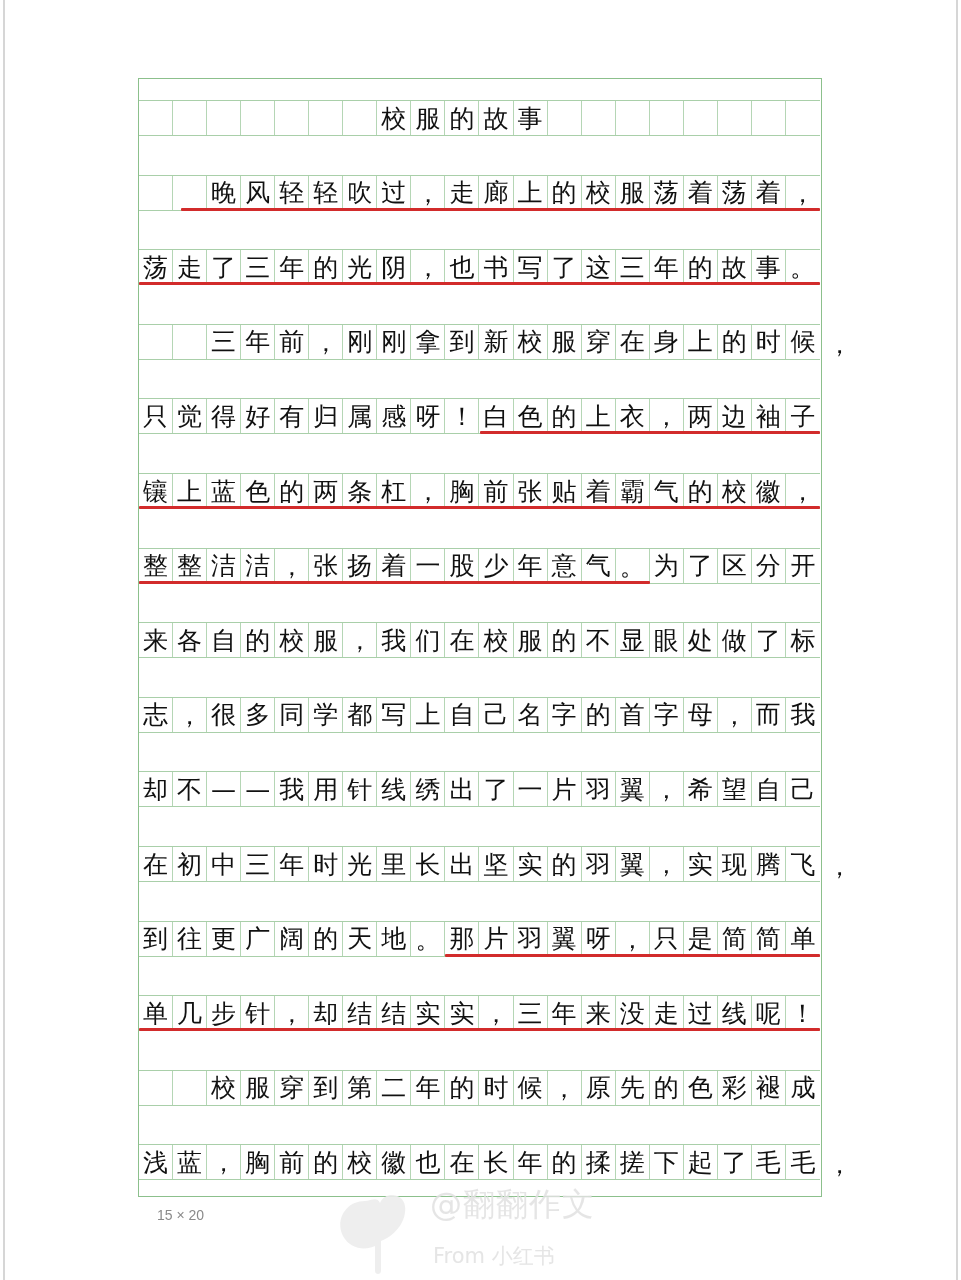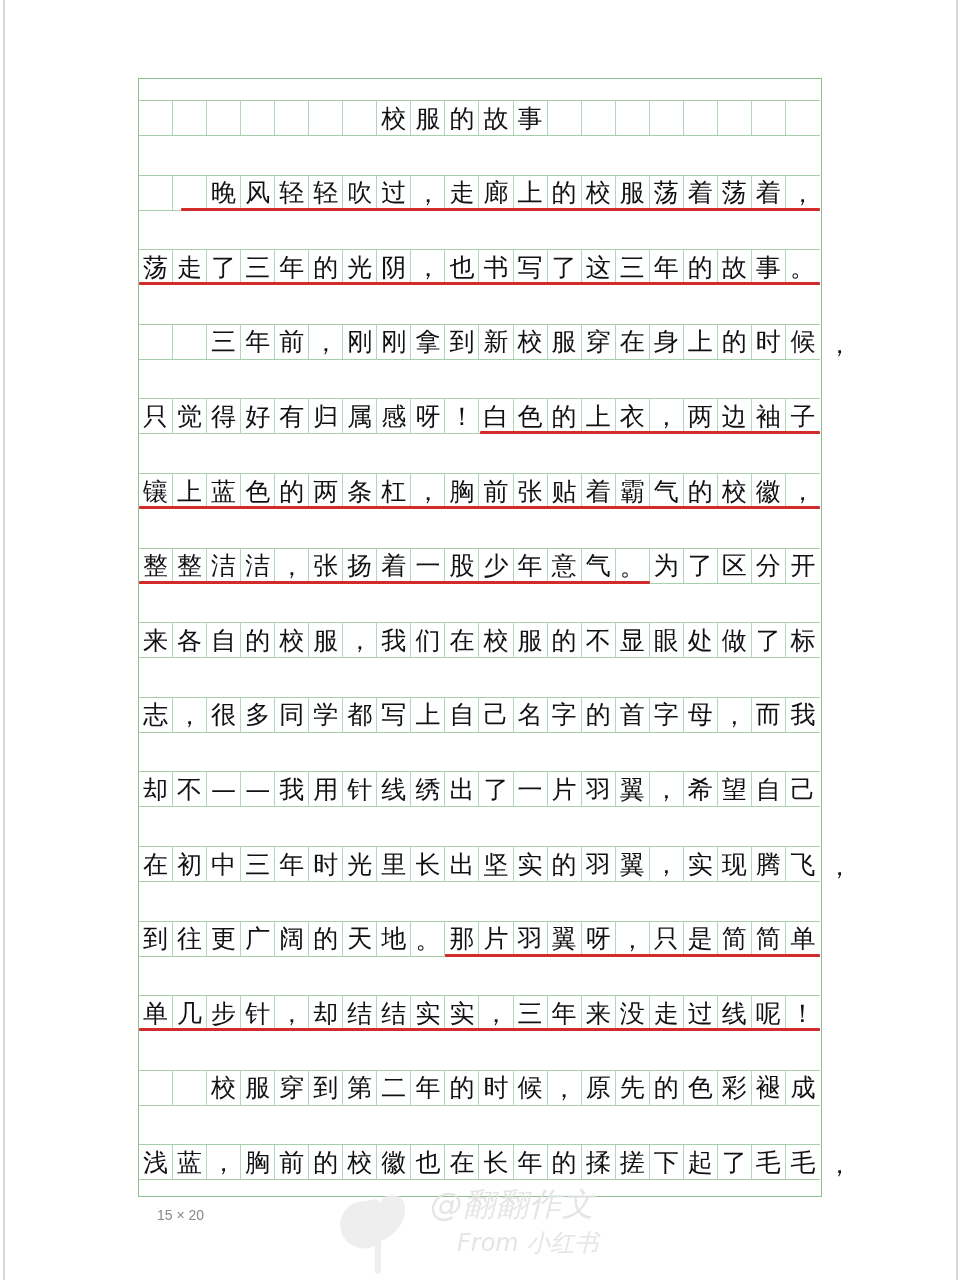--- a/index.html
+++ b/index.html
@@ -23,24 +23,24 @@
     font-size: 25px; color: #111; line-height: 1;
   }
   .cell:last-child { border-right: none; }
   .cell.punct { justify-content: flex-start; padding-left: 4px; align-items: flex-end; padding-bottom: 4px; }
   .overflow {
     position: absolute; left: 688px; font-size: 25px; color: #111; line-height: 1;
   }
   .uline { position: absolute; height: 3px; background: #d22b2b; border-radius: 1px; }
   .footer-size { position: absolute; left: 157px; top: 1207px; font-size: 14px; color: #8a8a8a; font-family: "Liberation Sans", sans-serif; }
   .wm {
-    position: absolute; left: 335px; top: 1183px; width: 310px; height: 90px; font-style: italic;
+    position: absolute; left: 335px; top: 1183px; width: 310px; height: 90px;
   }
   .wm-line1 { position: absolute; left: 95px; top: 0px; font-size: 32px; color: rgba(225,225,225,0.85); font-family: "DejaVu Sans", sans-serif; letter-spacing: 1px; }
-  .wm-line2 { position: absolute; left: 98px; top: 44px; font-size: 24px; color: rgba(225,225,225,0.85); font-family: "DejaVu Sans", sans-serif; margin-left: 24px; }
+  .wm-line2 { position: absolute; left: 98px; top: 59px; font-size: 21px; color: rgba(225,225,225,0.85); font-family: "DejaVu Sans", sans-serif; }
   .wm-logo { position: absolute; left: 0; top: 8px; width: 90px; height: 85px; }
 </style>
 </head>
 <body>
 
 <div class="edge-l"></div>
 <div class="edge-r"></div>
 
 <div class="paper" id="paper">
     <div class="row" style="top: 21px;">

